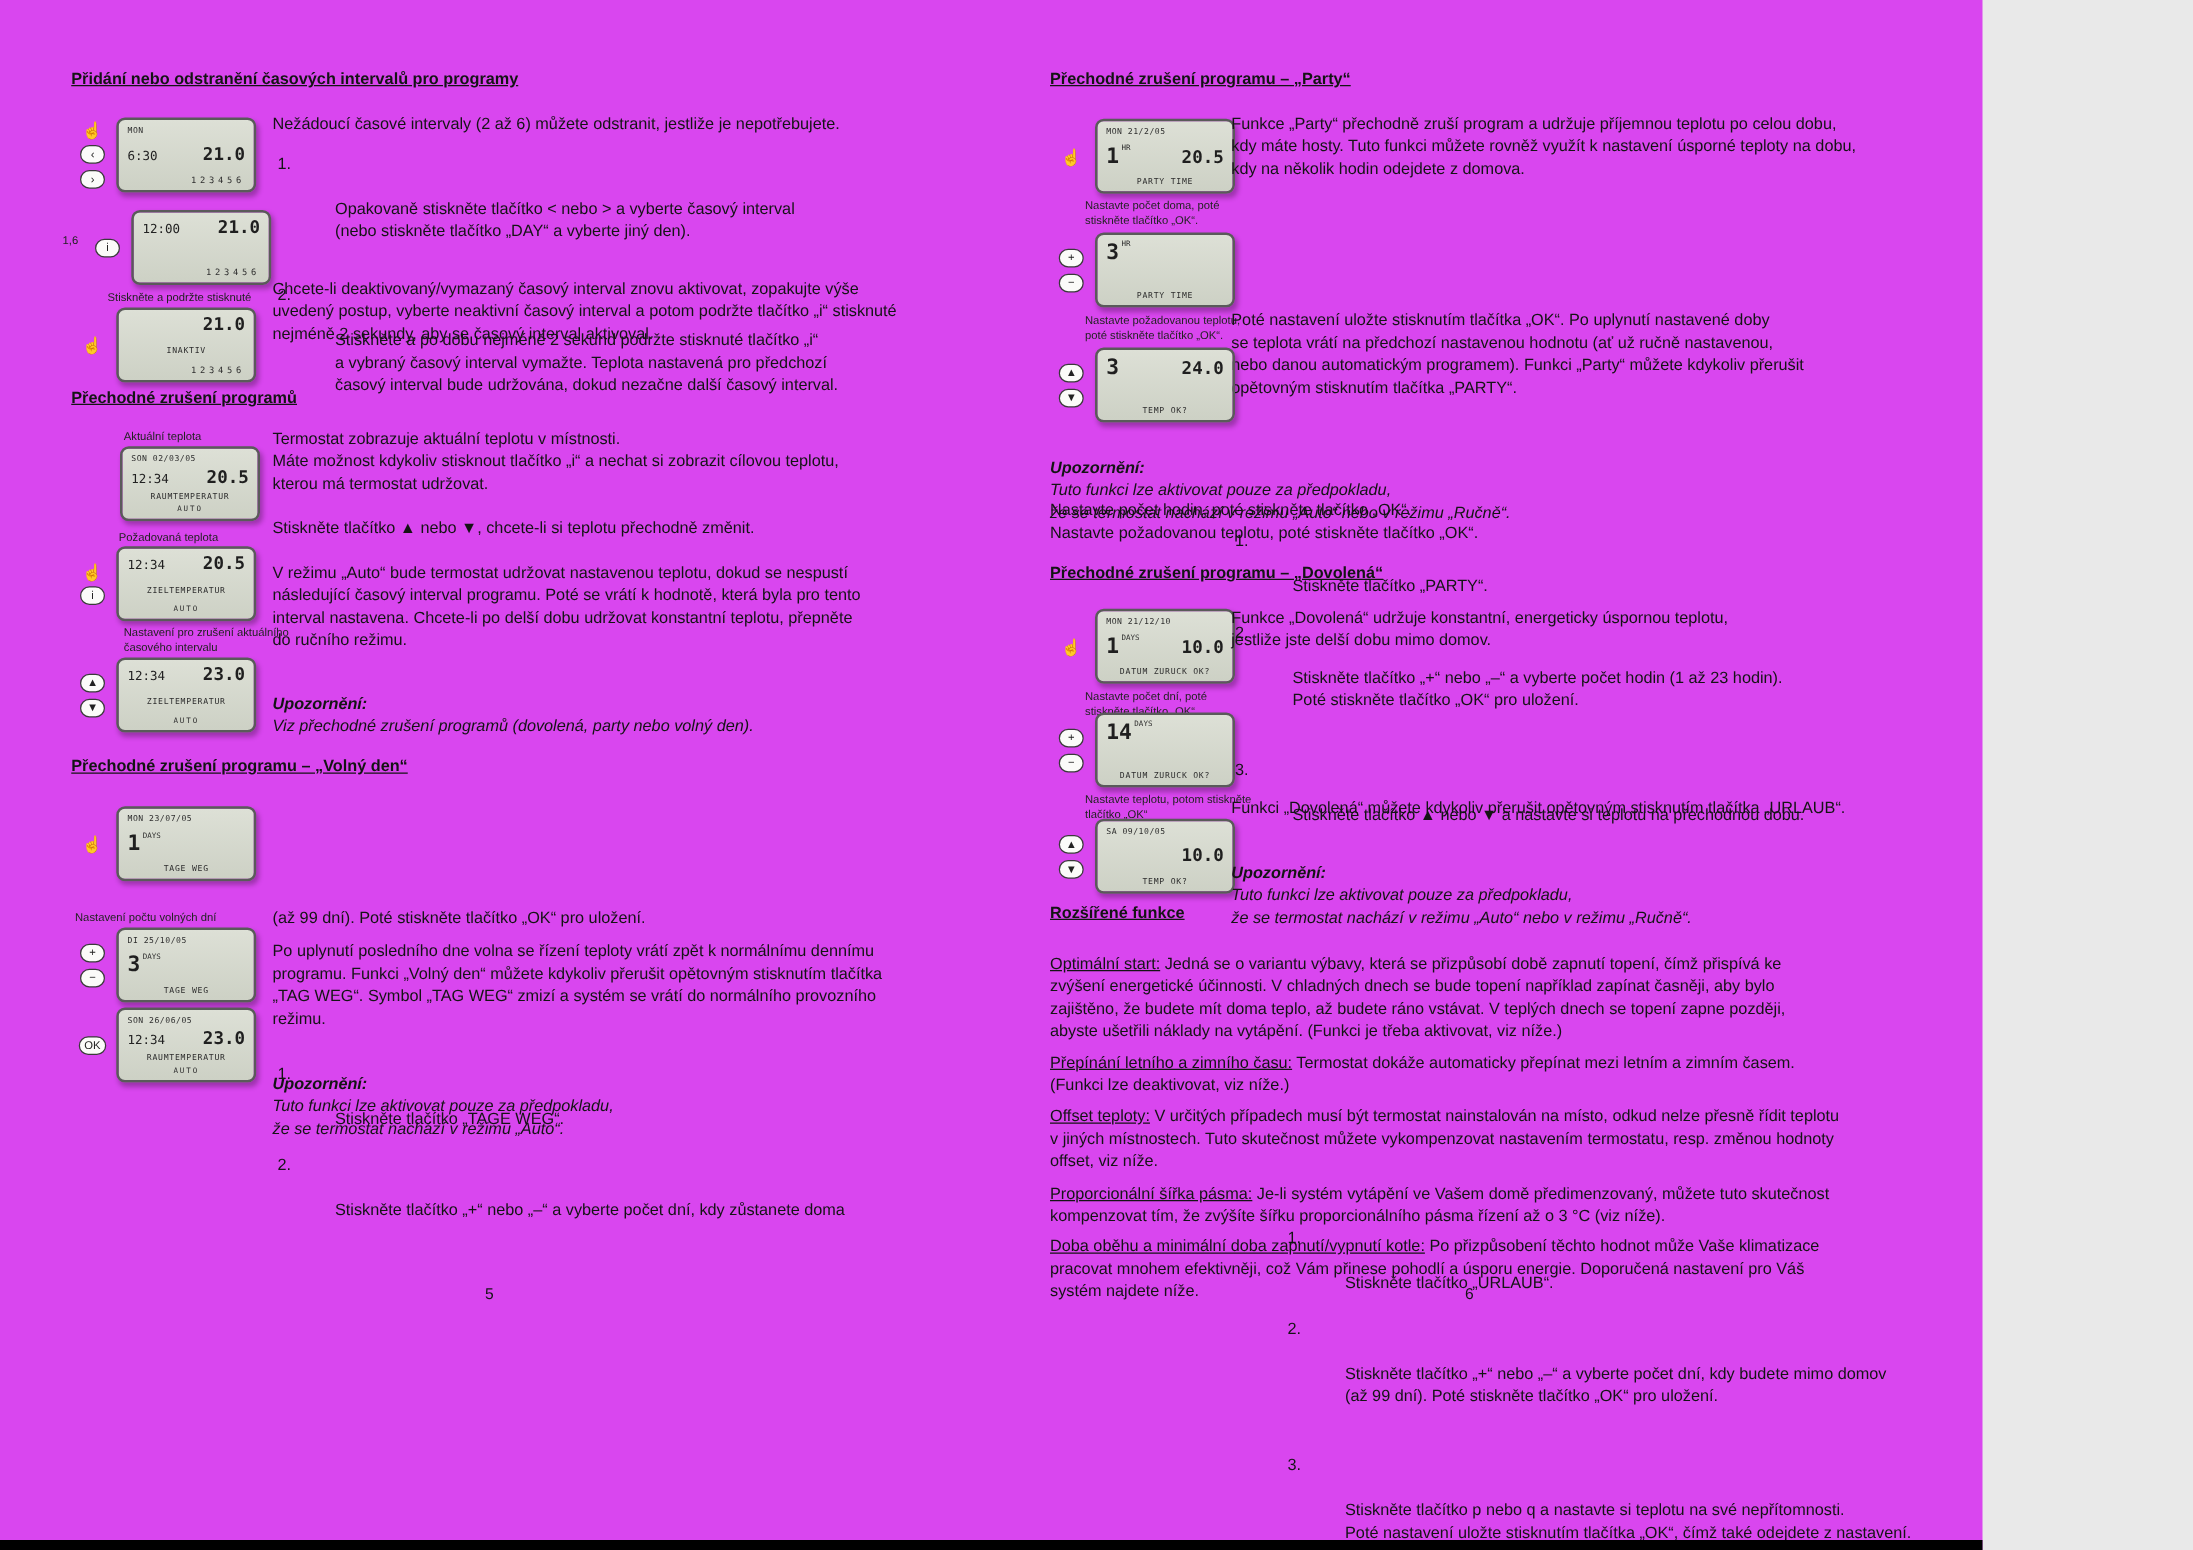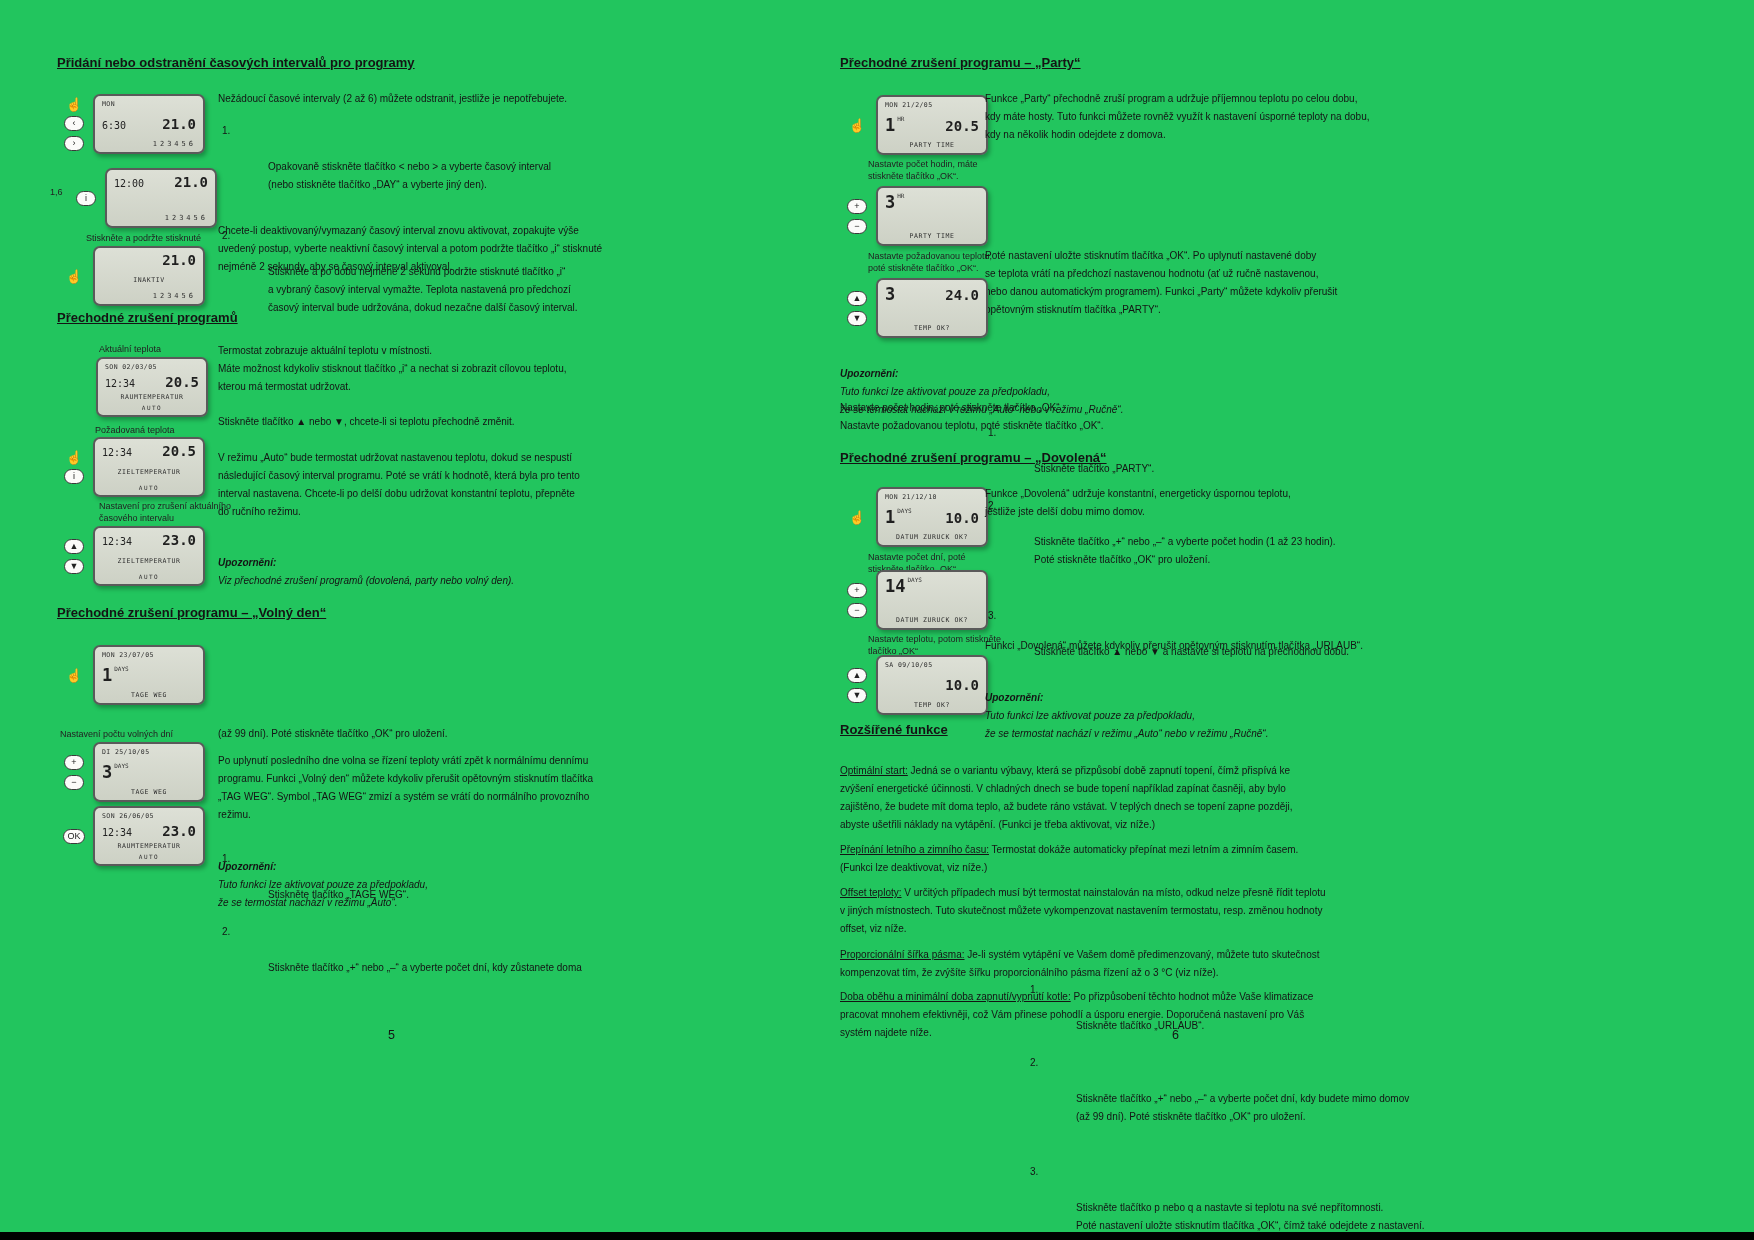--- a/index.html
+++ b/index.html
@@ -1,22 +1,22 @@
 <!DOCTYPE html>
 <html><head>
 <meta charset="utf-8">
 <title>Thermostat Manual – pages 5/6</title>
 <style>
   *{box-sizing:border-box;margin:0;padding:0}
   body{background:#e9e9e9}
-  .sheet{position:relative;width:1754px;height:1240px;background:#22c55e;
+  .sheet{position:relative;width:1586px;height:1240px;background:#d946ef;
          font-family:"Liberation Sans",sans-serif;color:#141414;overflow:hidden}
   .abs{position:absolute}
   .h{font-size:13px;font-weight:bold;text-decoration:underline;white-space:nowrap}
-  .txt{font-size:10px;line-height:18px;white-space:pre-line}
+  .txt{font-size:13px;line-height:18px;white-space:pre-line}
   .li{position:relative;padding-left:46px}
   .li .n{position:absolute;left:0;top:0}
   .note{font-style:italic}
   .note-lead{font-weight:bold;font-style:italic}
   .ulead{text-decoration:underline}
   .cap{font-size:9px;line-height:12px;color:#222;white-space:pre-line}
   .pagenum{font-size:12.5px}
   .figure{display:flex;align-items:center;gap:7px}
   .fig-btns{display:flex;flex-direction:column;gap:5px;align-items:center;width:24px}
   .fig-btn{min-width:20px;height:15px;padding:0 3px;border:1.5px solid #3a3a3a;border-radius:8px;
@@ -252,21 +252,21 @@
         <div class="lcd-main">
           <div class="lcd-left">
             <span class="lcd-num">1</span>
             <span class="lcd-unit">HR</span>
           </div>
           <span class="lcd-temp">20.5</span>
         </div>
         <div class="lcd-label">PARTY TIME</div>
       </div>
     </div>
-  <div class="abs cap" style="left:868px;top:158px;width:130px">Nastavte počet hodin, máte
+  <div class="abs cap" style="left:868px;top:158px;width:130px">Nastavte počet doma, poté
 stiskněte tlačítko „OK“.</div>
   <div class="abs txt" style="left:985px;top:90px;width:715px">Funkce „Party“ přechodně zruší program a udržuje příjemnou teplotu po celou dobu,
 kdy máte hosty. Tuto funkci můžete rovněž využít k nastavení úsporné teploty na dobu,
 kdy na několik hodin odejdete z domova.</div>
   <div class="abs txt li" style="left:988px;top:154px;width:560px">
     <span class="n">1.</span>
     <span>Stiskněte tlačítko „PARTY“.</span>
   </div>
   <div class="abs txt li" style="left:988px;top:173px;width:560px">
     <span class="n">2.</span>

